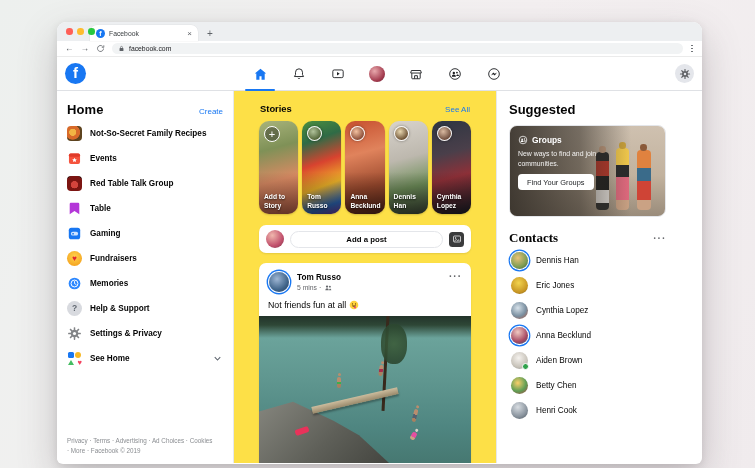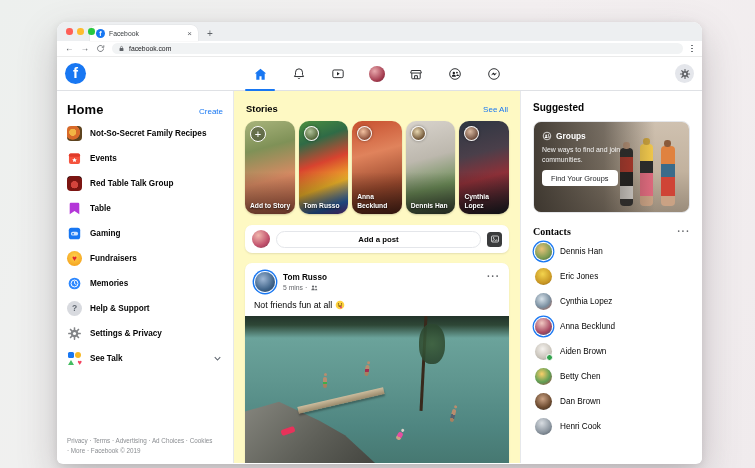--- a/index.html
+++ b/index.html
@@ -70,22 +70,22 @@
   .ic-help::after { content:"?"; position:absolute; inset:0; color:#606770; font-weight:bold; font-size:8.5px; line-height:15px; text-align:center; }
   .ic-more span { position:absolute; }
   .ic-more .b { left:1px; top:1px; width:6px; height:6px; border-radius:1.5px; background:#1877f2; }
   .ic-more .y { right:1px; top:1px; width:6px; height:6px; border-radius:50%; background:#f7b928; }
   .ic-more .t { left:1px; bottom:1px; width:0; height:0; border-left:3.2px solid transparent; border-right:3.2px solid transparent; border-bottom:5.8px solid #45bd62; }
   .ic-more .h { right:0; bottom:-1px; color:#f3425f; font-size:7.5px; }
   .ic-more .h::after { content:"♥"; }
   .chev { margin-left:auto; }
   .side-footer { position:absolute; left:10px; right:20px; bottom:7px; font-size:6.3px; color:#8a8d91; line-height:1.6; }
   
-  .feed { width:288px; background:#fef9c3; border-left:1px solid #e6e8eb; border-right:1px solid #e6e8eb;
-    padding:11px 11px 0; overflow:hidden; }
+  .feed { width:264px; background:#fde047; border-left:1px solid #e6e8eb; border-right:1px solid #e6e8eb;
+    padding:11px 25px 0; overflow:hidden; }
   .feed-head { display:flex; justify-content:space-between; align-items:baseline; margin:1px 1px 7px; }
   .feed-title { font-size:9.4px; font-weight:bold; }
   .seeall { font-size:8px; color:#1877f2; }
   .stories-row { display:flex; gap:4px; }
   .story { flex:1; height:93px; border-radius:10px; position:relative; overflow:hidden;
     box-shadow:0 1px 2px rgba(0,0,0,.18); }
   .story::after { content:""; position:absolute; inset:0; background:linear-gradient(transparent 55%, rgba(0,0,0,.5)); }
   .s0 { background:linear-gradient(165deg,#a8b37b 0%,#7f9157 30%,#d88a63 62%,#c7694e 100%); }
   .s1 { background:linear-gradient(160deg,#4c8f3f 0%,#2f6b46 22%,#d8432f 45%,#f0b429 68%,#2f6cc0 88%,#7a3fa8 100%); }
   .s2 { background:linear-gradient(165deg,#c7502f 0%,#e0835c 35%,#9c4a2e 70%,#5e2a1c 100%); }
@@ -138,21 +138,21 @@
   .fig.a { left:78px; bottom:80px; background:linear-gradient(#b98d6e 0 42%, #3fae4a 42% 68%, #a8805f 68%); }
   .fig.a::before { background:#b98d6e; }
   .fig.b { left:120px; bottom:92px; transform:rotate(8deg); background:linear-gradient(#b98d6e 0 38%, #a62d4e 38% 62%, #a8805f 62%); }
   .fig.b::before { background:#b98d6e; }
   .fig.c { right:54px; bottom:46px; height:13px; transform:rotate(14deg); background:linear-gradient(#b98d6e 0 42%, #546170 42% 72%, #a8805f 72%); }
   .fig.c::before { background:#b98d6e; }
   .fig.d { left:152px; bottom:28px; height:8px; width:5px; transform:rotate(30deg); background:linear-gradient(#e64fa0 0 65%, #caa284 65%); }
   .fig.d::before { background:#d7d2c8; }
   
   .rightcol { width:181px; background:#fff; padding:11px 12px 0; }
-  .col-title { font-size:10px; font-weight:bold; }
+  .col-title { font-size:13px; font-weight:bold; }
   .gcard { margin-top:8px; border:1px solid #e4e6ea; border-radius:8px; overflow:hidden; background:#fff; }
   .gimg { height:90px; position:relative; background:linear-gradient(180deg,#cfc1b0 0,#c2b29e 55%,#9a8c7b 100%); }
   .gp { position:absolute; border-radius:4px; }
   .gp::before { content:""; position:absolute; top:-6px; left:3px; width:6.5px; height:6.5px; border-radius:50%; background:#caa284; }
   .gp1 { right:56px; top:26px; width:13px; height:58px; background:linear-gradient(#2b2b2b 0 16%, #c0392b 16% 42%, #1f1f1f 42% 66%, #e8e4df 66% 88%, #2d2d2d 88%); }
   .gp2 { right:36px; top:22px; width:13px; height:62px; background:linear-gradient(#f2c94c 0 28%, #2b2b2b 28% 46%, #e06a7e 46% 84%, #caa284 84%); }
   .gp2::before { background:#c9a13b; }
   .gp3 { right:14px; top:24px; width:14px; height:60px; background:linear-gradient(#e0823f 0 30%, #3a6b8a 30% 52%, #cf4436 52% 84%, #caa284 84%); }
   .gp3::before { background:#8a5a3a; }
   .goverlay { position:absolute; inset:0; padding:9px 8px; color:#fff;
@@ -374,21 +374,21 @@
         </span>
         <span class="side-label">Settings &amp; Privacy</span>
       </div>
       <div class="side-item">
         <span class="sicon ic-more">
             <span class="b"></span>
             <span class="y"></span>
             <span class="t"></span>
             <span class="h"></span>
           </span>
-        <span class="side-label">See Talk</span>
+        <span class="side-label">See Home</span>
         <span class="chev">
           <svg width="11" height="11" viewBox="0 0 16 16">
               <path d="M4 6l4 4.2L12 6" fill="none" stroke="#606770" stroke-width="1.6"></path>
             </svg>
         </span>
       </div>
 
       <div class="side-footer">Privacy · Terms · Advertising · Ad Choices · Cookies · More · Facebook © 2019</div>
     </div>
 
@@ -529,23 +529,19 @@
       </div>
       <div class="contact">
         <span class="c-avatar online ca4"></span>
         <span class="c-name">Aiden Brown</span>
       </div>
       <div class="contact">
         <span class="c-avatar ca5"></span>
         <span class="c-name">Betty Chen</span>
       </div>
       <div class="contact">
-        <span class="c-avatar ca6"></span>
-        <span class="c-name">Dan Brown</span>
-      </div>
-      <div class="contact">
         <span class="c-avatar ca7"></span>
         <span class="c-name">Henri Cook</span>
       </div>
     </div>
 
   </div>
 </div>
 
 </body></html>

